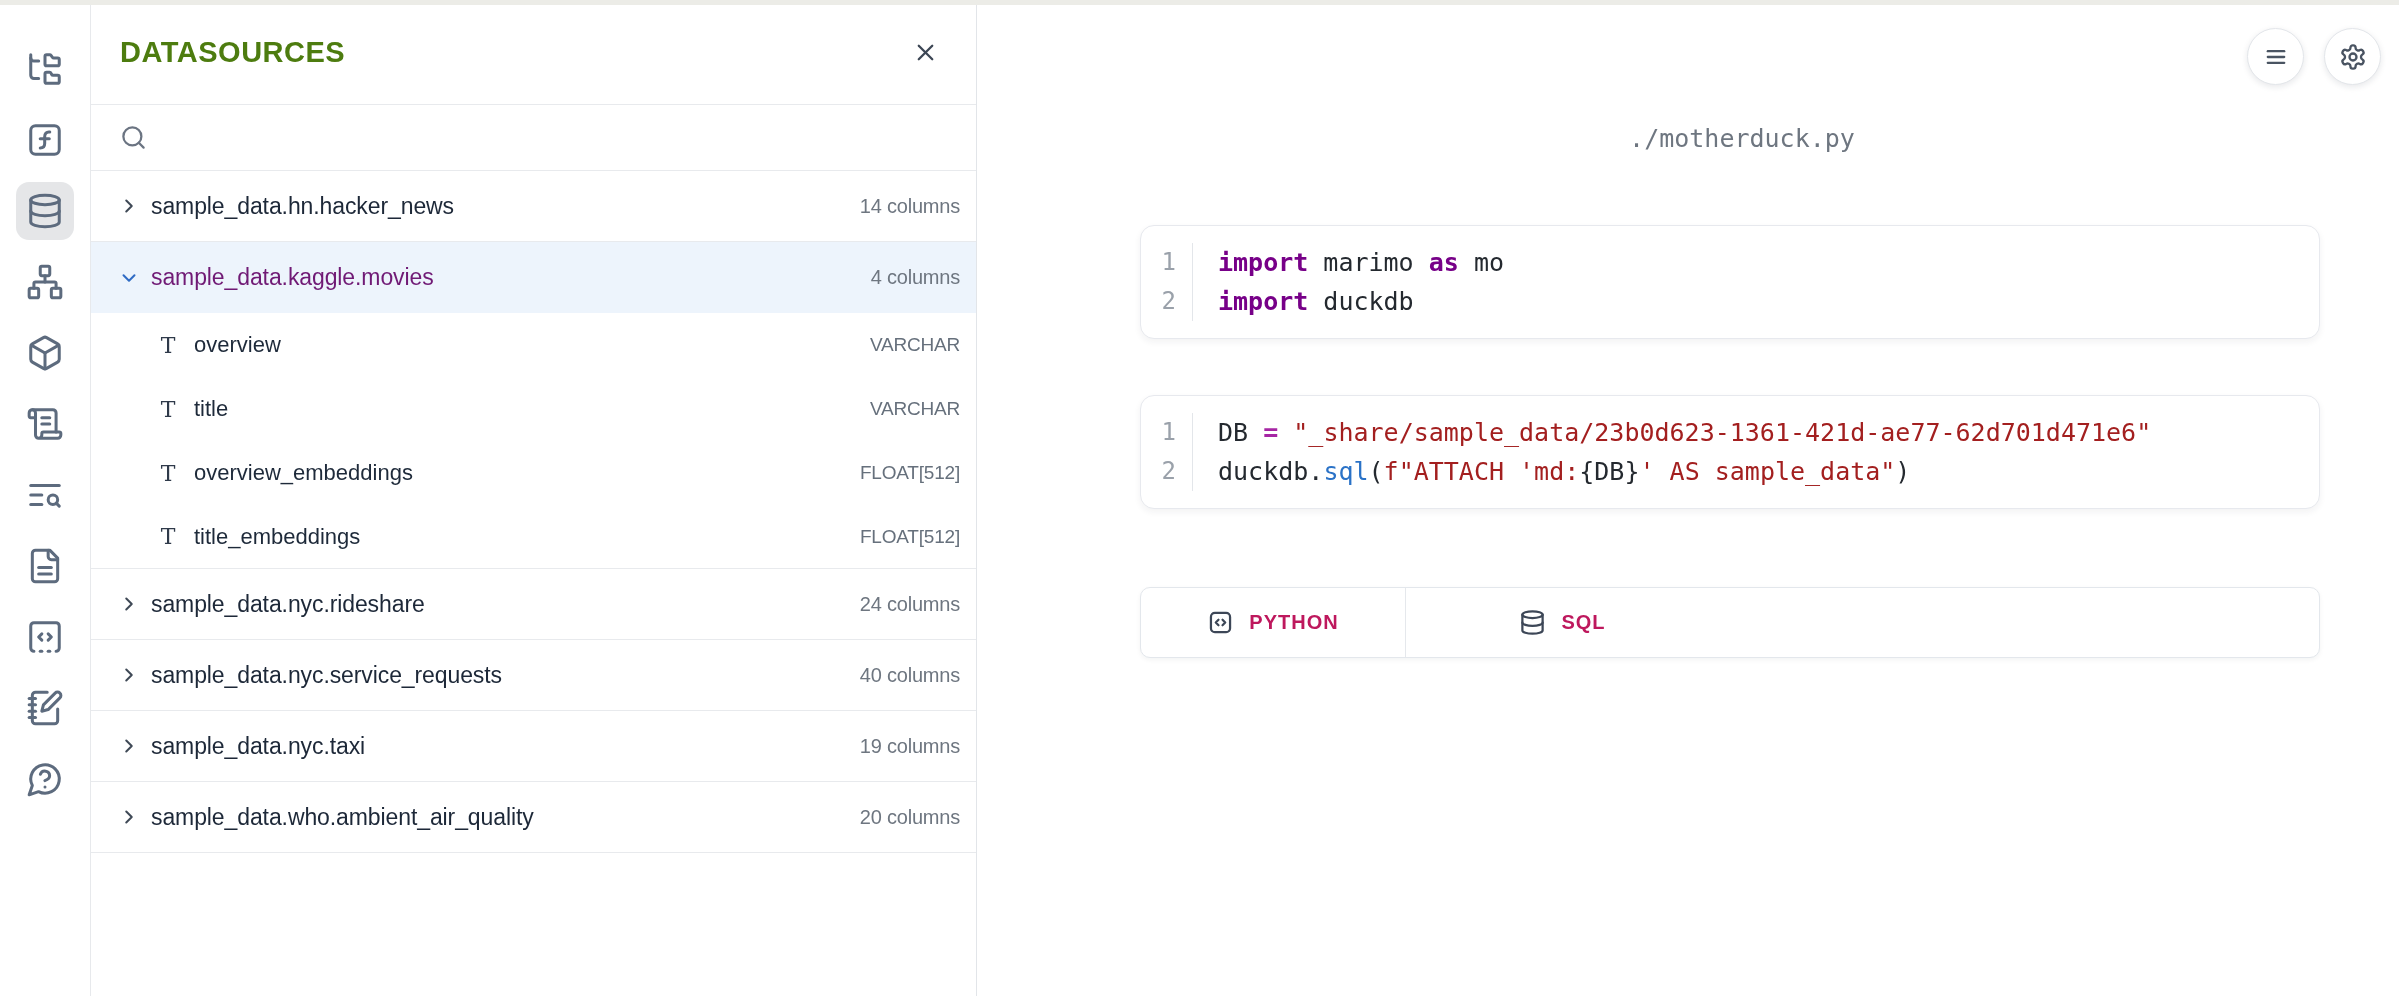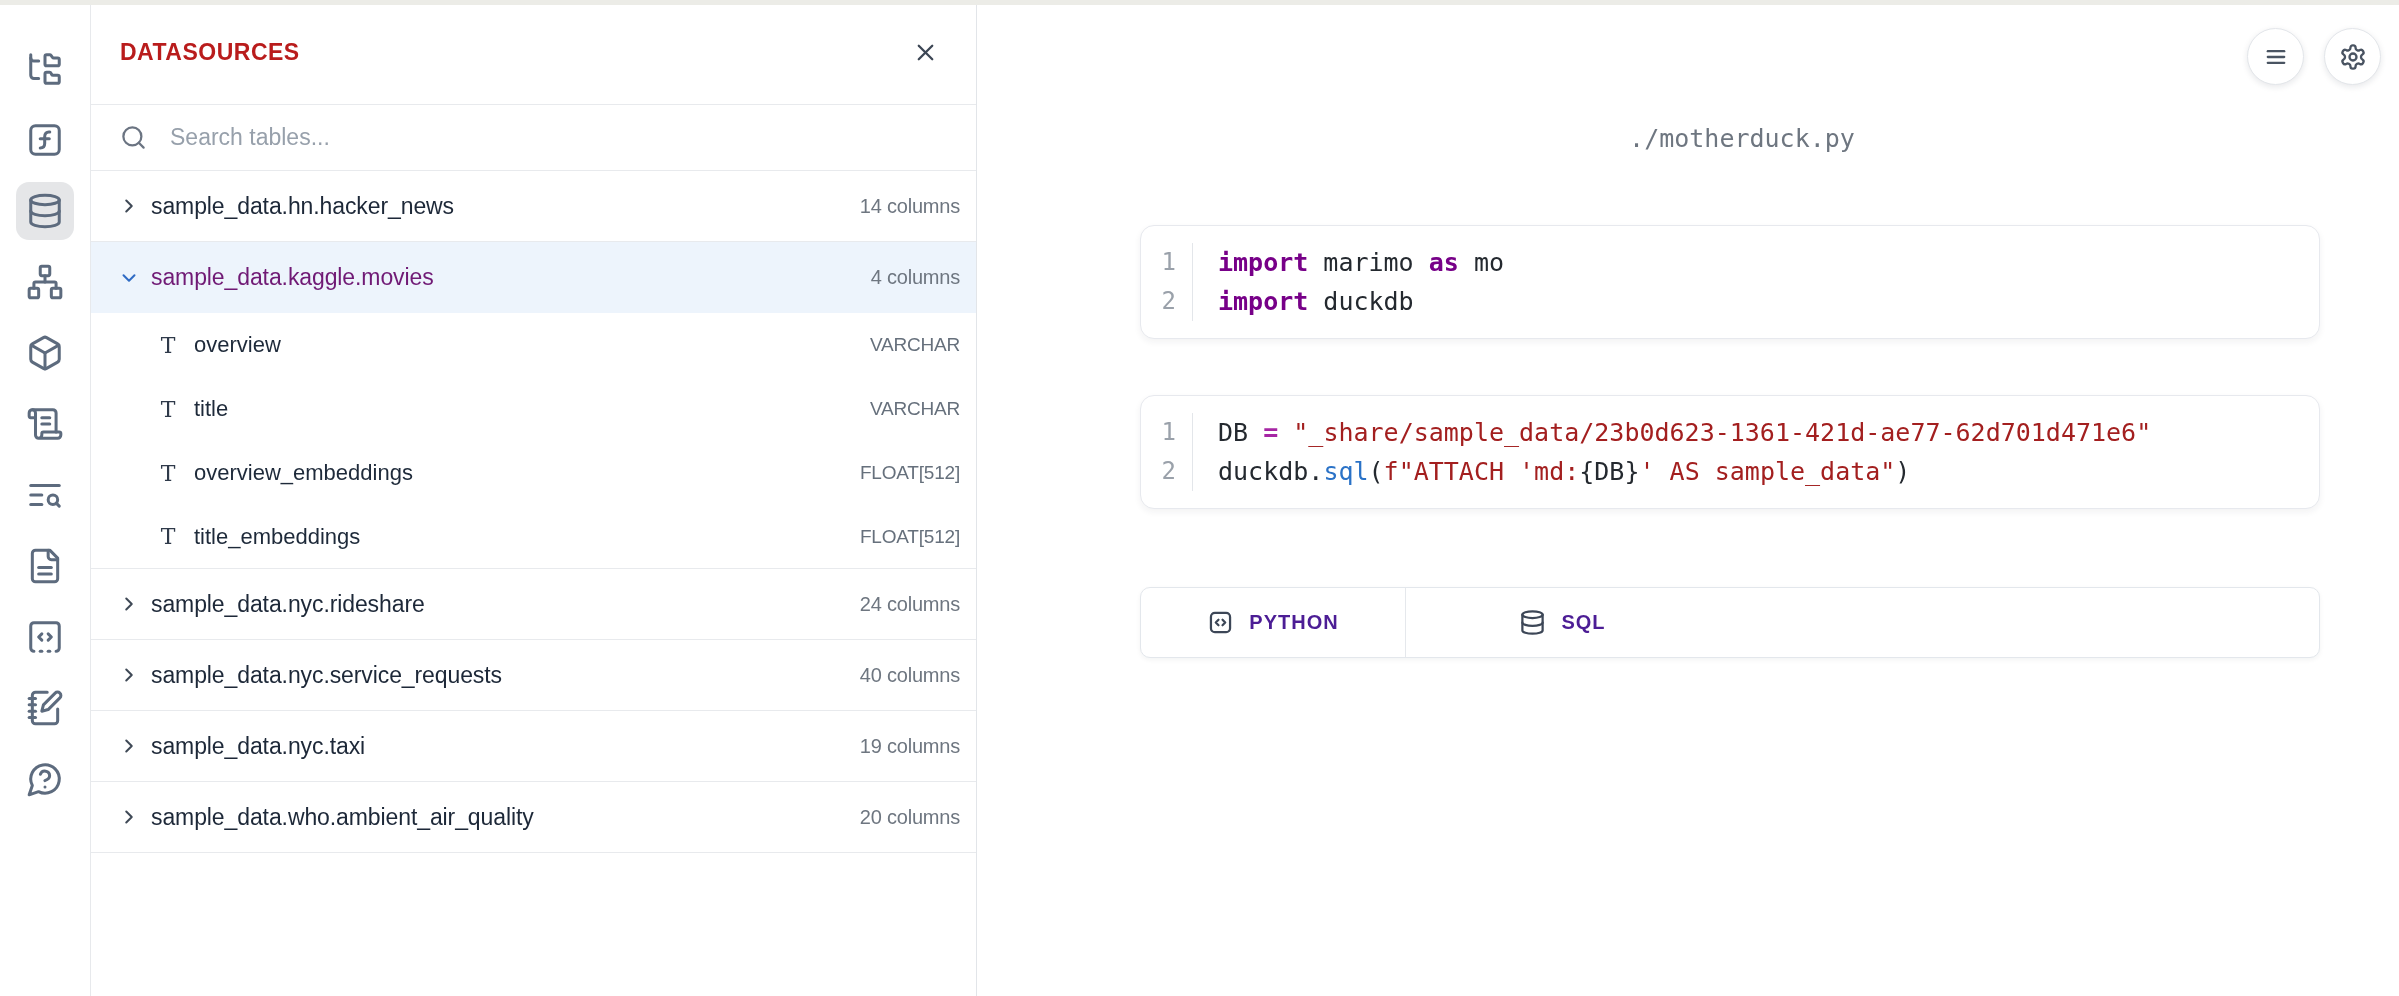--- a/index.html
+++ b/index.html
@@ -29,21 +29,21 @@
   
   .panel{
     position:absolute;left:91px;top:0;bottom:0;width:886px;box-sizing:border-box;
     border-right:1px solid #e2e5e9;background:#ffffff;z-index:5;
   }
   .panel-header{
     height:105px;display:flex;align-items:center;box-sizing:border-box;
     padding:0 34px 0 29px;border-bottom:1px solid #e8eaed;
   }
   .panel-title{
-    font-size:23px;font-weight:700;color:#b91c1c;letter-spacing:.5px;
+    font-size:29px;font-weight:700;color:#4d7c0f;letter-spacing:.5px;
   }
   .close-btn{margin-left:auto;width:34px;height:34px;border:none;background:none;cursor:pointer;
     display:flex;align-items:center;justify-content:center;padding:0;}
   .close-btn svg{width:27px;height:27px;stroke:#3c4654;stroke-width:2;fill:none;stroke-linecap:round;}
 
   .search-row{
     height:66px;display:flex;align-items:center;box-sizing:border-box;
     padding:0 29px;gap:21px;border-bottom:1px solid #e8eaed;
   }
   .search-row svg{width:27px;height:27px;stroke:#6b7482;stroke-width:2;fill:none;stroke-linecap:round;flex:0 0 auto;}
@@ -108,21 +108,21 @@
   .add-row{
     position:absolute;top:587px;left:0;width:100%;height:71px;box-sizing:border-box;
     background:#ffffff;border:1.5px solid #e3e7ec;border-radius:10px;
     box-shadow:0 2px 5px rgba(27,36,48,.05);
     display:flex;align-items:stretch;overflow:hidden;
   }
   .add-btn{
     display:flex;align-items:center;justify-content:center;gap:15px;
     background:none;border:none;cursor:pointer;padding:0;
     font-family:"Liberation Sans",sans-serif;
-    font-size:20px;font-weight:700;letter-spacing:1px;color:#4c1d95;
+    font-size:20px;font-weight:700;letter-spacing:1px;color:#be185d;
   }
   .add-btn + .add-btn{border-left:1px solid #e5e8ec;}
   .add-btn svg{width:27px;height:27px;stroke:#3d4757;stroke-width:2;fill:none;stroke-linecap:round;stroke-linejoin:round;}
   .add-btn:nth-child(1){flex:0 0 264px;}
   .add-btn:nth-child(2){flex:0 0 314px;}
   .add-btn:nth-child(3){flex:0 0 214px;}
   .add-btn:nth-child(4){flex:1;}
 </style>
 </head>
 <body>
@@ -229,21 +229,20 @@
           <path d="M18 6 6 18"></path>
           <path d="m6 6 12 12"></path>
         </svg>
     </button>
   </div>
   <div class="search-row">
     <svg viewBox="0 0 24 24">
         <circle cx="11" cy="11" r="8"></circle>
         <path d="m21 21-4.3-4.3"></path>
       </svg>
-    <input class="search-input" type="text" placeholder="Search tables..." style="">
   </div>
   <div class="rows" id="rows">
       <div class="row row-table">
         <span class="chev">
           <svg viewBox="0 0 24 24">
             <path d="m9 18 6-6-6-6"></path>
           </svg>
         </span>
         <span class="tname">sample_data.hn.hacker_news</span>
         <span class="detail">14 columns</span>

